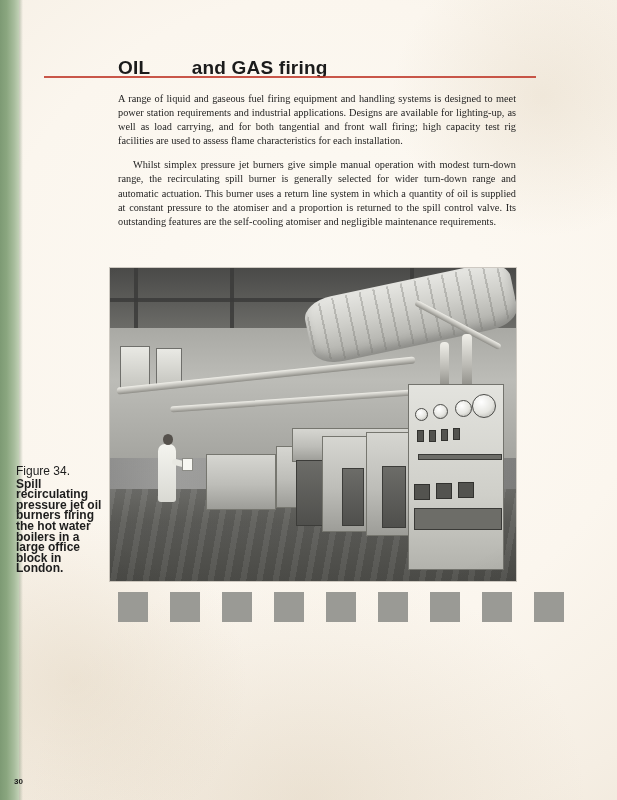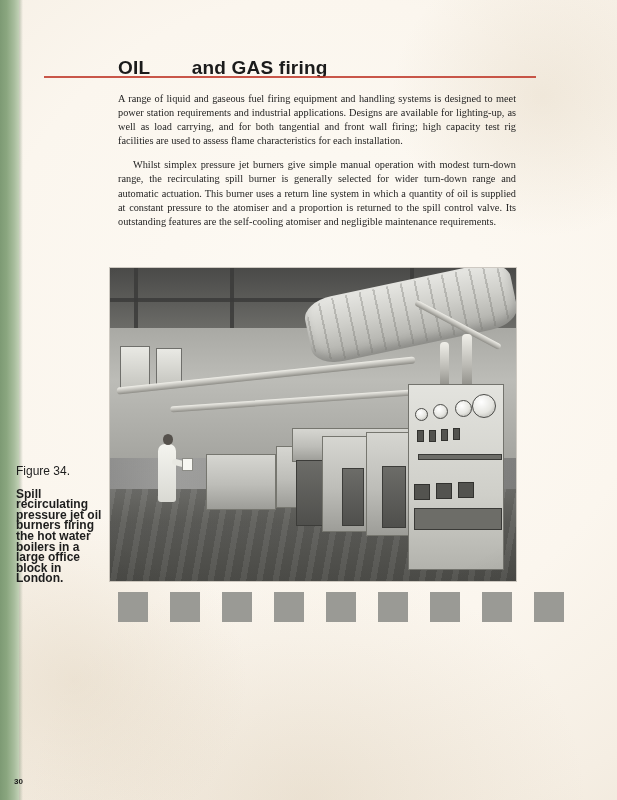--- a/index.html
+++ b/index.html
@@ -201,21 +201,21 @@
   .caption {
     position: absolute;
     left: 16px; top: 466px;
     width: 92px;
     font-family: "Liberation Sans", sans-serif;
     font-size: 12px;
     line-height: 10.6px;
     color: #1d1d1d;
   }
   .caption .cap-title { font-weight: normal; }
-  .caption .cap-text { font-weight: bold; display: block; margin-top: 12px; }
+  .caption .cap-text { font-weight: bold; display: block; margin-top: 2px; }
 
   
   .swatches {
     position: absolute;
     left: 118px; top: 592px;
     width: 480px; height: 30px;
     display: flex;
     gap: 22px;
   }
   .swatch { width: 30px; height: 30px; }

